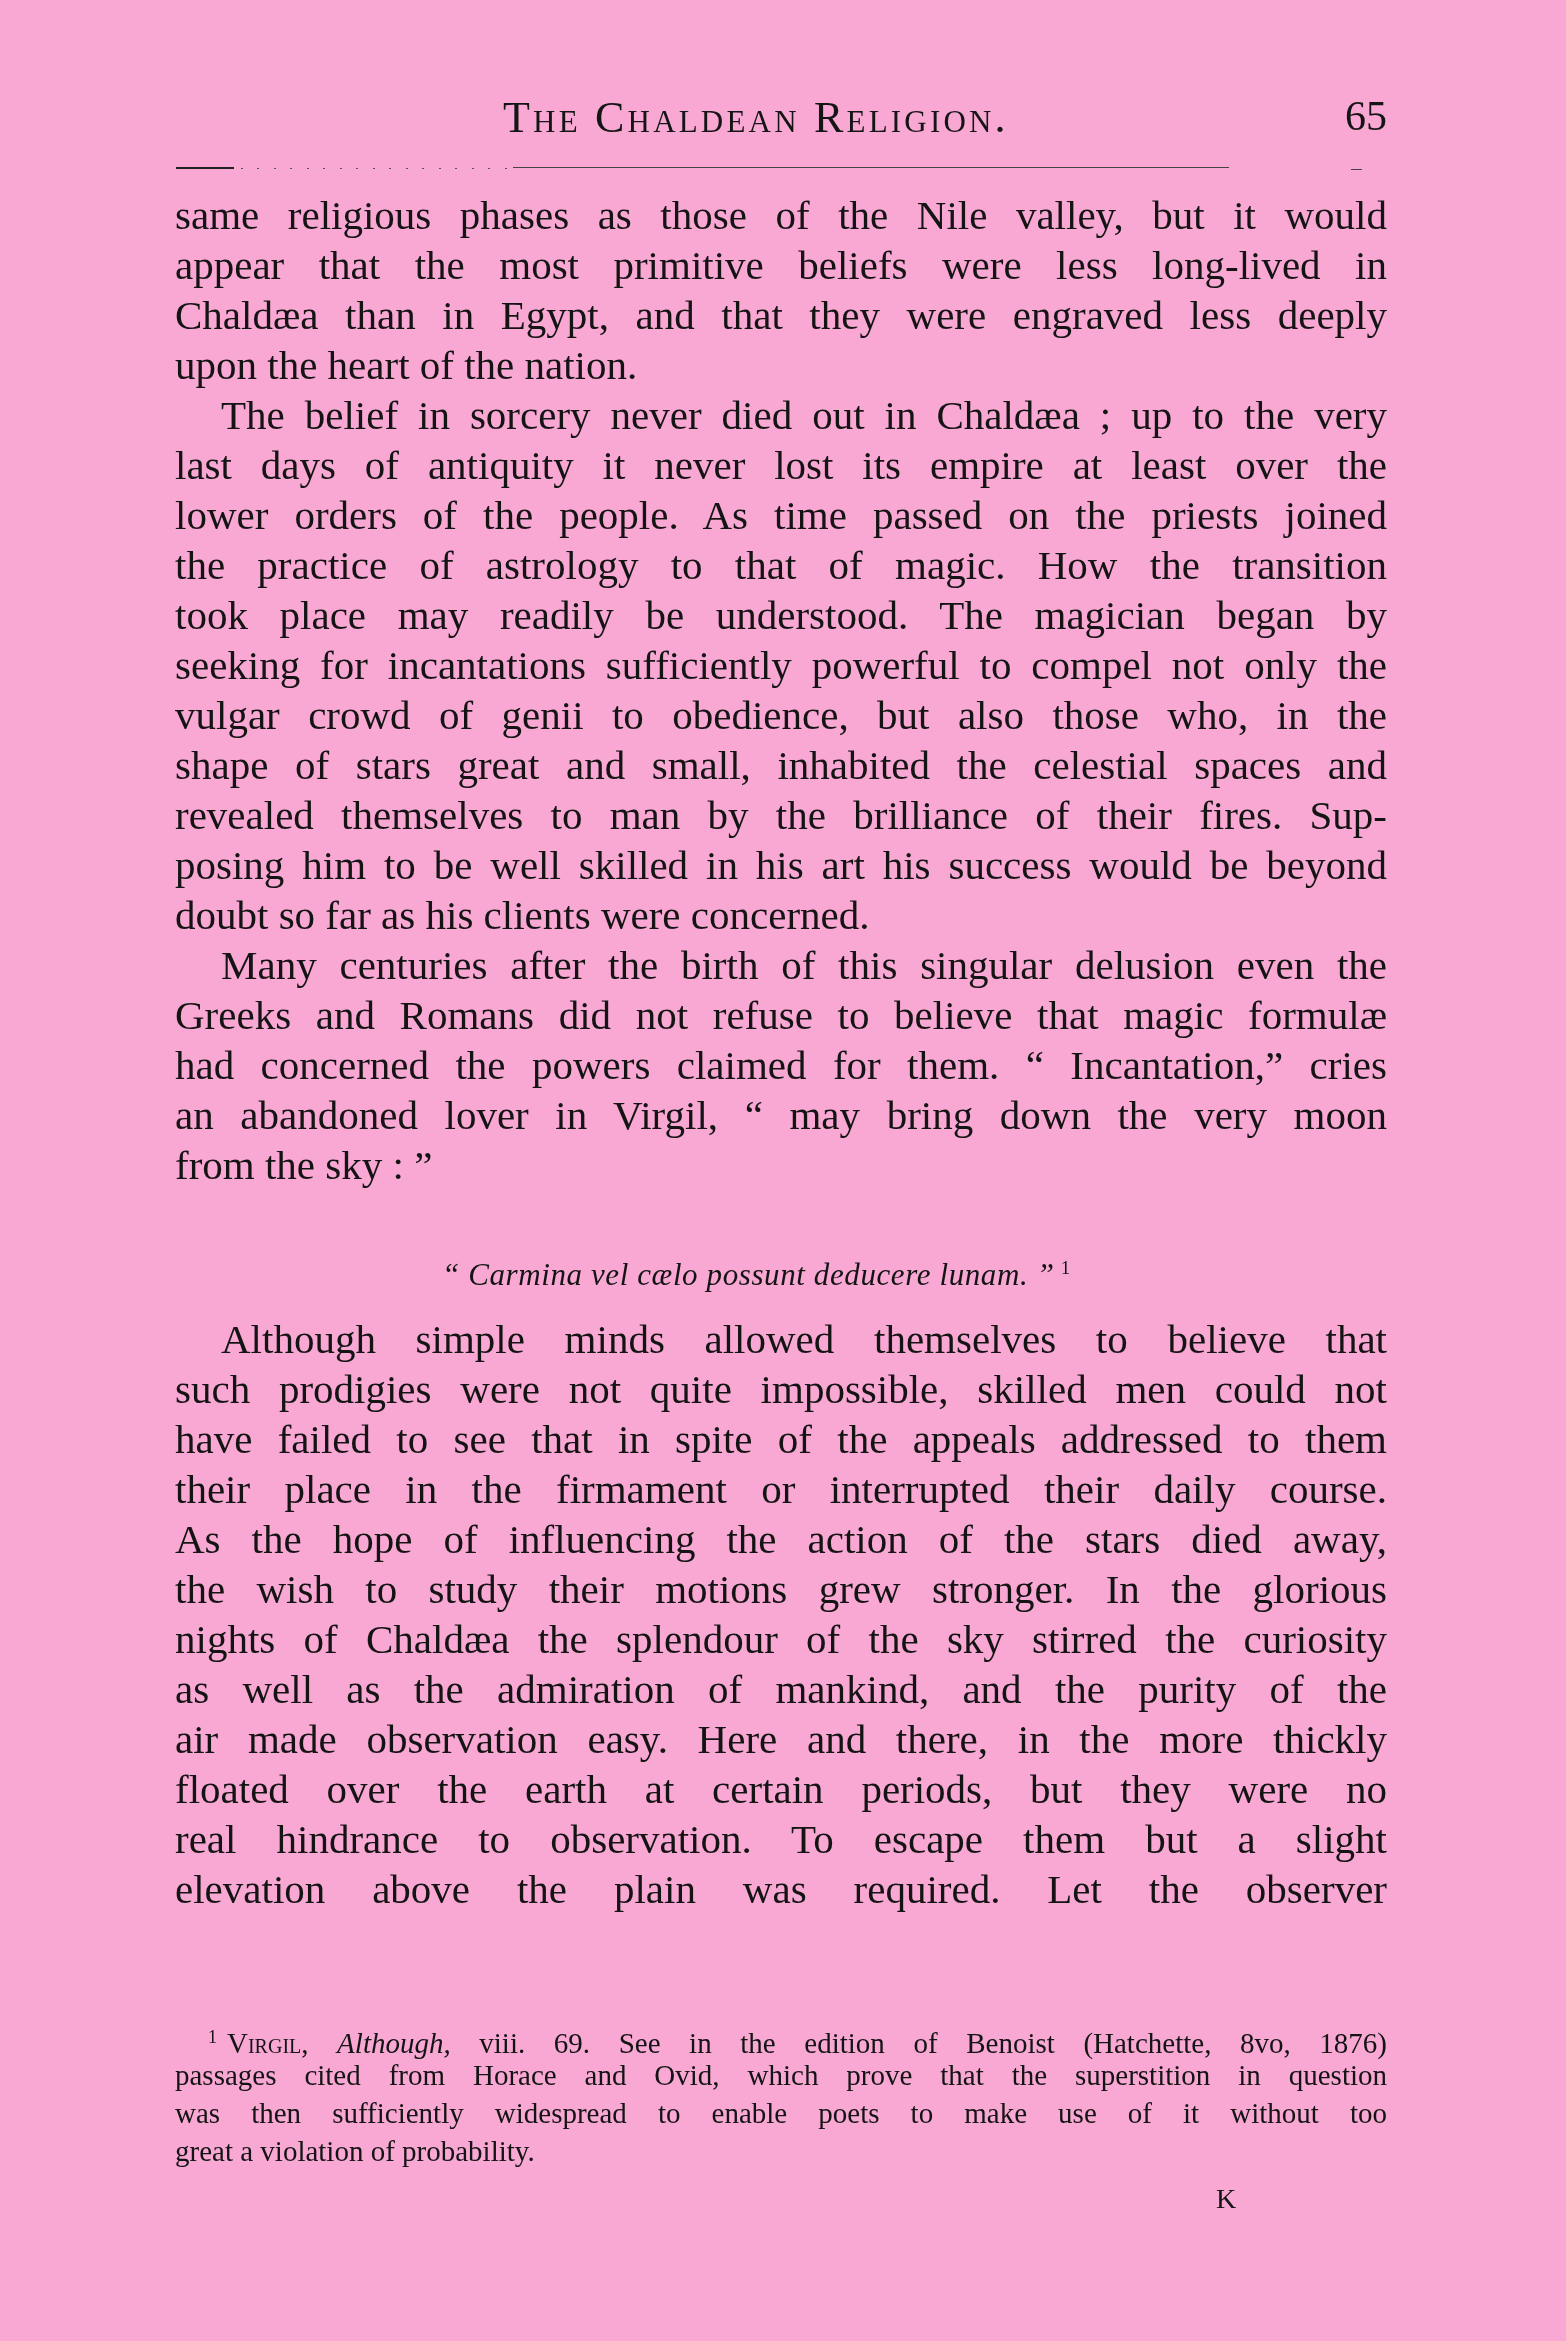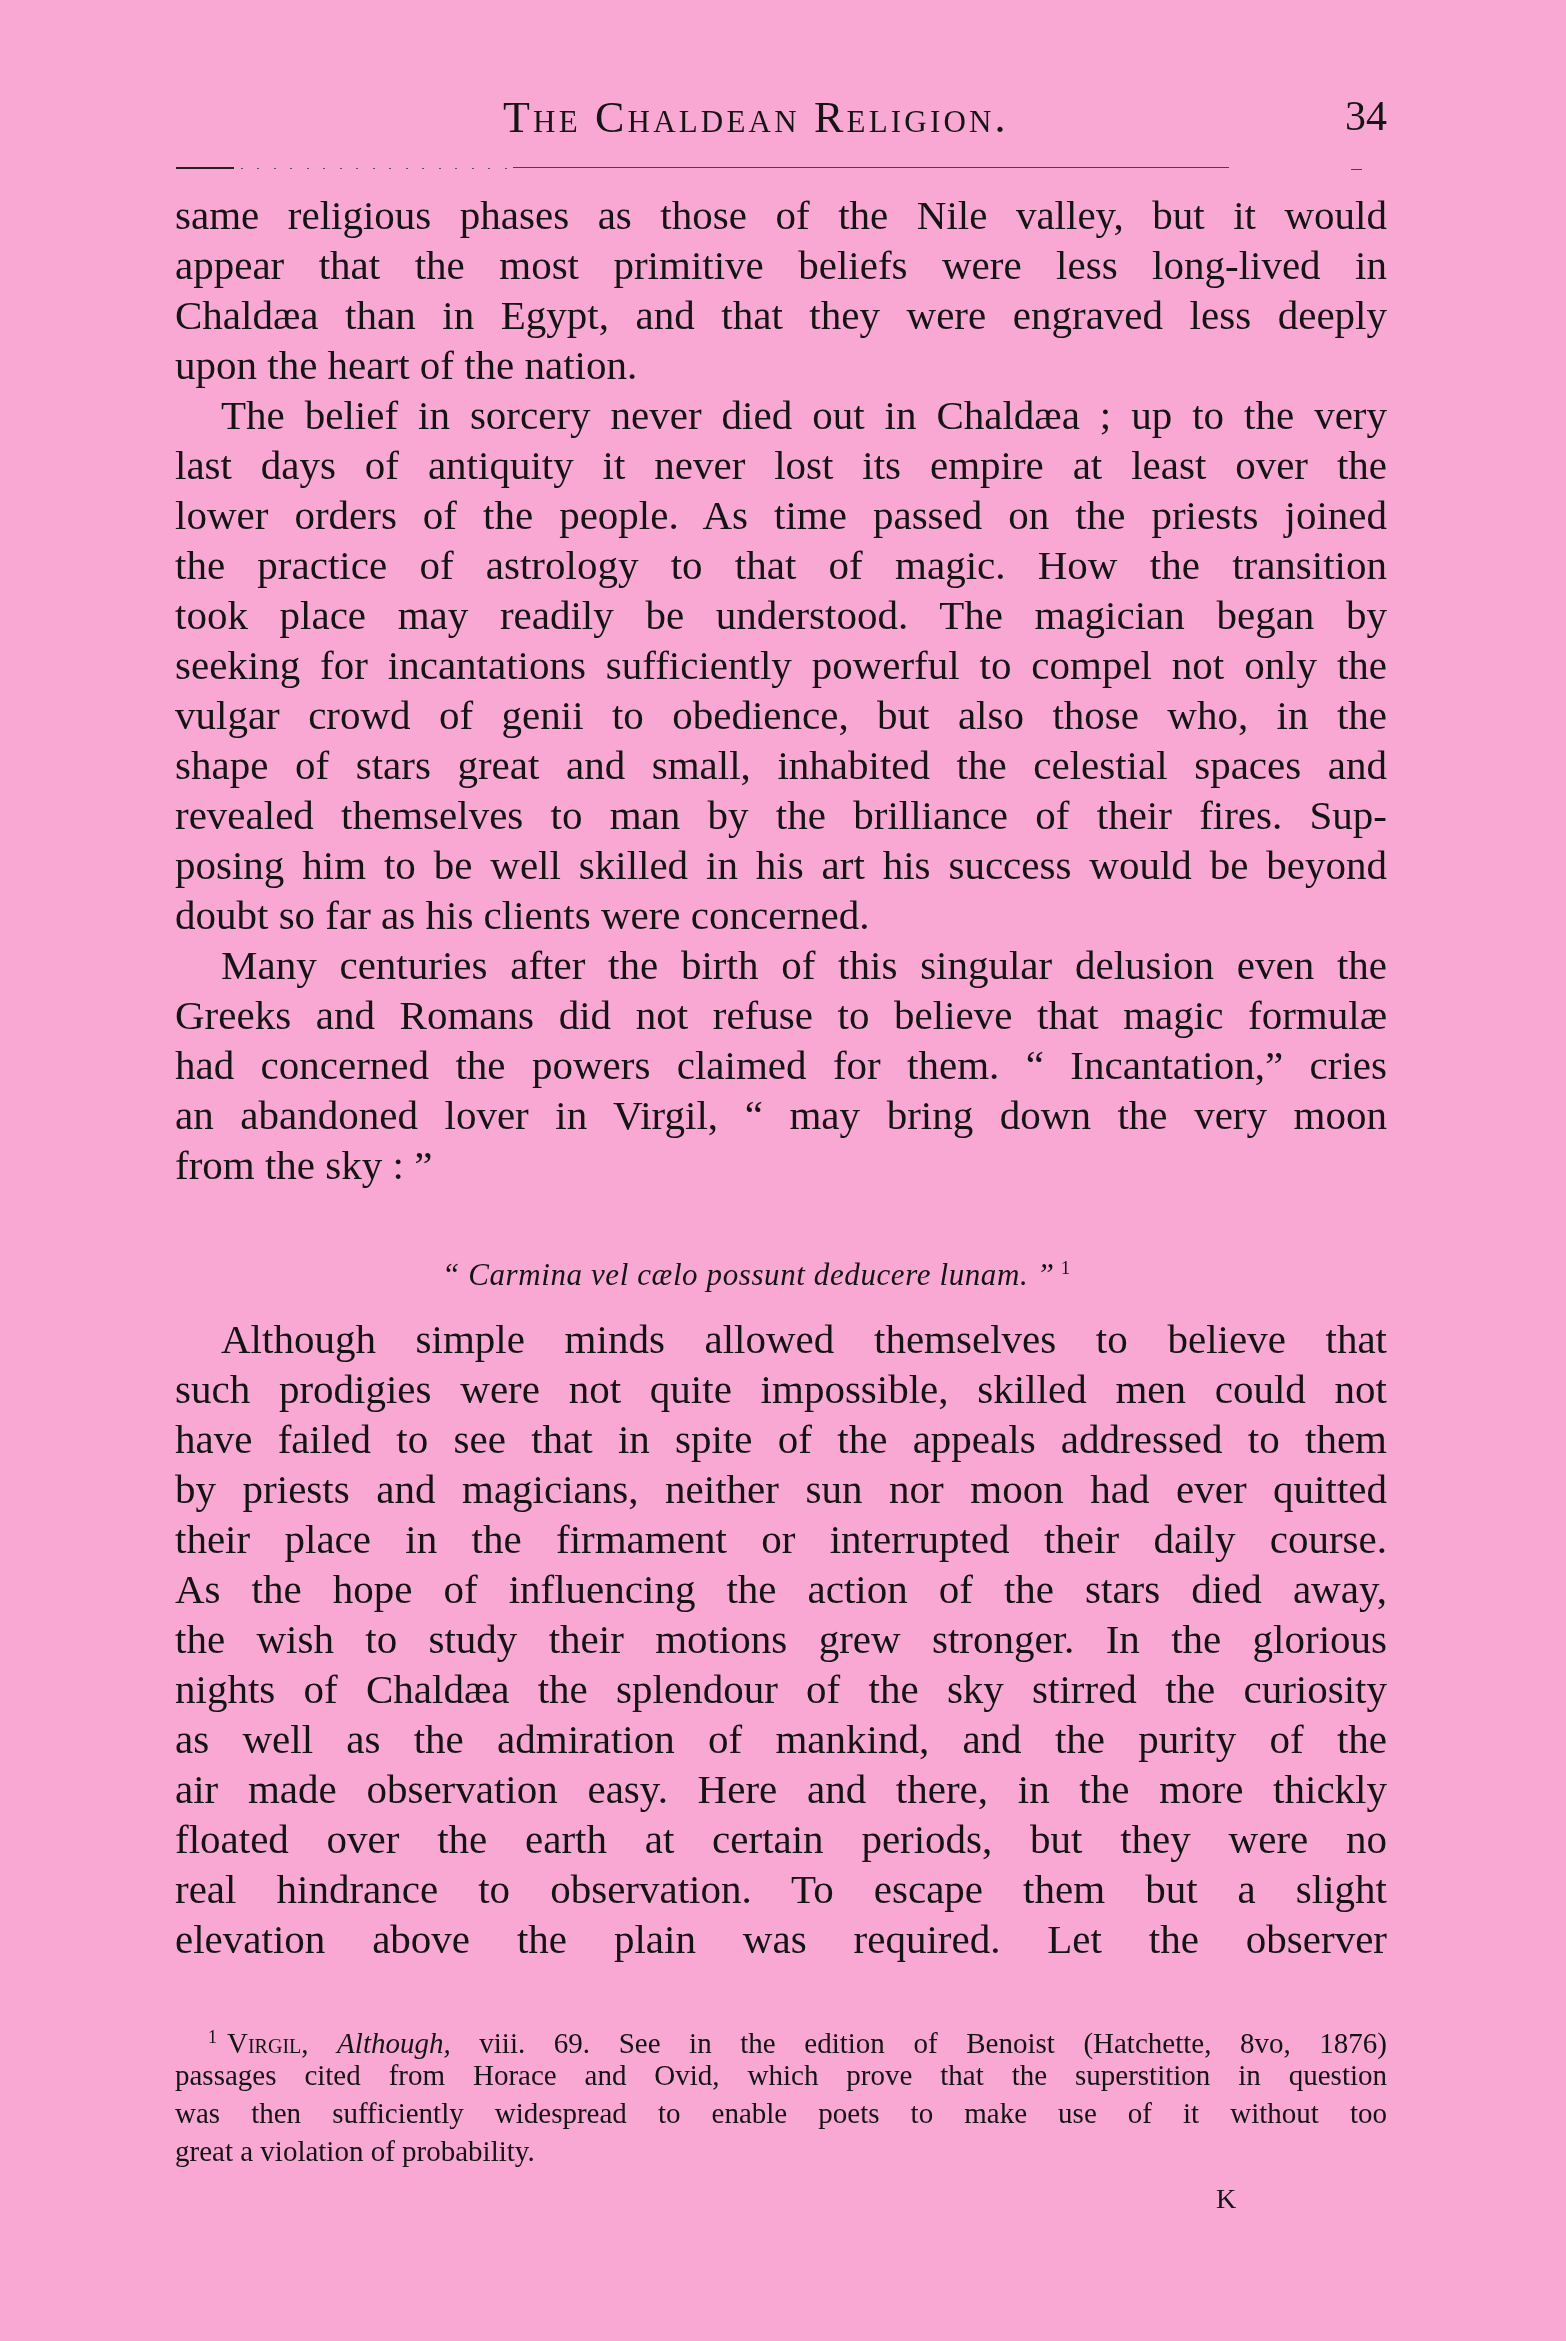--- a/index.html
+++ b/index.html
@@ -34,21 +34,21 @@
   .fn-title { font-style: italic; }
 
   .signature { position: absolute; left: 1216px; top: 2181px; font-size: 28px; line-height: 36px; color: #151515; }
 </style>
 </head>
 <body>
 
 <div class="page">
 
   <div class="running-head">The Chaldean Religion.</div>
-  <div class="page-number">34</div>
+  <div class="page-number">65</div>
 
   <div class="rule" style="left:176px; top:167px; width:58px;"></div>
   <div class="rule dots" style="left:241px; top:168px; width:266px;"></div>
   <div class="rule thin" style="left:513px; top:167px; width:716px;"></div>
   <div class="rule thin" style="left:1351px; top:169px; width:11.4px;"></div>
 
   <div class="block p1" style="top:190px;">
     <span class="line">same religious phases as those of the Nile valley, but it would</span>
     <span class="line">appear that the most primitive beliefs were less long-lived in</span>
     <span class="line">Chaldæa than in Egypt, and that they were engraved less deeply</span>
@@ -74,21 +74,20 @@
   </div>
 
   <div class="quote">
     <span>“ Carmina vel cælo possunt deducere lunam. ”</span><sup>1</sup>
   </div>
 
   <div class="block p4" style="top:1314px;">
     <span class="line indent">Although simple minds allowed themselves to believe that</span>
     <span class="line">such prodigies were not quite impossible, skilled men could not</span>
     <span class="line">have failed to see that in spite of the appeals addressed to them</span>
-    <span class="line">by priests and magicians, neither sun nor moon had ever quitted</span>
     <span class="line">their place in the firmament or interrupted their daily course.</span>
     <span class="line">As the hope of influencing the action of the stars died away,</span>
     <span class="line">the wish to study their motions grew stronger.  In the glorious</span>
     <span class="line">nights of Chaldæa the splendour of the sky stirred the curiosity</span>
     <span class="line">as well as the admiration of mankind, and the purity of the</span>
     <span class="line">air made observation easy. Here and there, in the more thickly</span>
     <span class="line">floated over the earth at certain periods, but they were no</span>
     <span class="line">real hindrance to observation.  To escape them but a slight</span>
     <span class="line">elevation above the plain was required.  Let the observer</span>
   </div>

